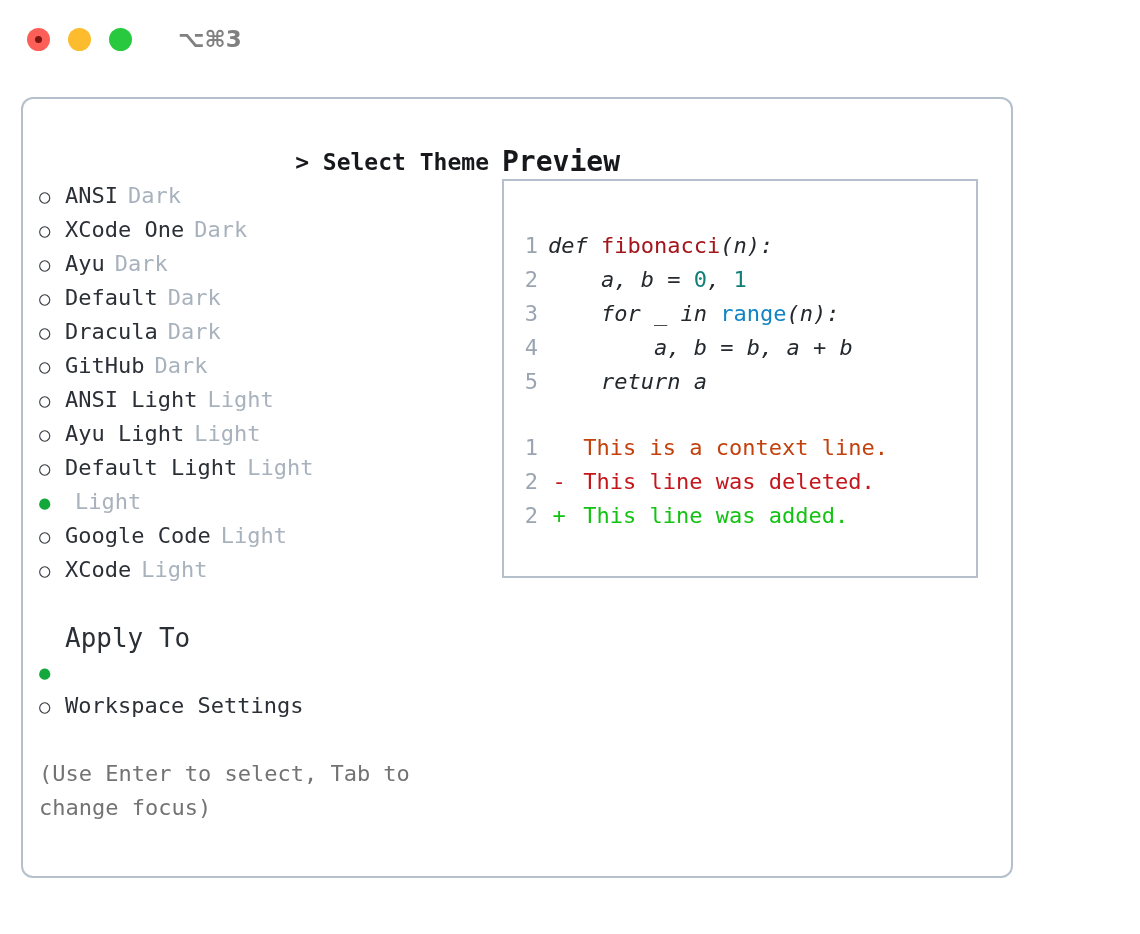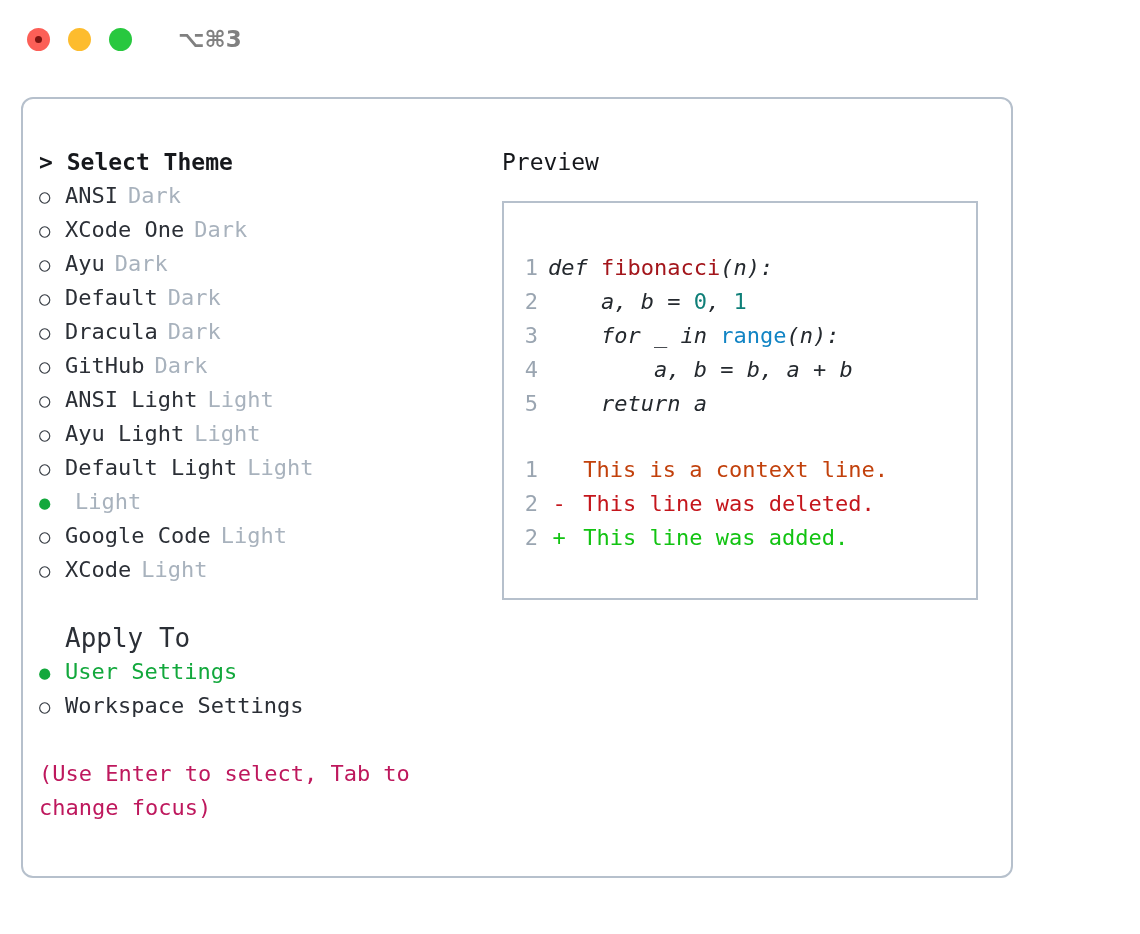--- a/index.html
+++ b/index.html
@@ -93,20 +93,21 @@
     left: 16px;
     top: 46px;
     width: 450px;
   }
   .section-head {
     font-size: 23px;
     font-weight: 700;
     color: #16181c;
     line-height: 34px;
     white-space: pre;
+    text-align: right;
   }
   .row {
     display: flex;
     align-items: baseline;
     line-height: 34px;
     font-size: 22px;
     white-space: pre;
   }
   .bullet {
     width: 26px;
@@ -134,37 +135,36 @@
     color: #2b2f36;
     line-height: 34px;
     padding-left: 26px;
     white-space: pre;
   }
   .spacer-lg { height: 34px; }
   .hint {
     margin-top: 34px;
     font-size: 22px;
     line-height: 34px;
-    color: #be185d;
+    color: #737373;
     width: 400px;
   }
 
   
   .right-col {
     position: absolute;
     left: 479px;
     top: 46px;
     width: 490px;
   }
   .preview-title {
-    font-size: 23px;
-    font-weight: 400;
+    font-size: 28px;
+    font-weight: 700;
     color: #16181c;
     line-height: 34px;
-    margin-bottom: 22px;
   }
   .code-box {
     width: 476px;
     height: 399px;
     border: 2px solid #b6c0cc;
     box-sizing: border-box;
     background: #ffffff;
     padding: 48px 0 0 0;
   }
   .code-line {
@@ -226,21 +226,21 @@
             <div class="row"><span class="bullet">○</span><span class="label">Default Light</span><span class="badge">Light</span></div>
             <div class="row selected"><span class="bullet on">●</span><span class="badge">Light</span></div>
             <div class="row"><span class="bullet">○</span><span class="label">Google Code</span><span class="badge">Light</span></div>
             <div class="row"><span class="bullet">○</span><span class="label">XCode</span><span class="badge">Light</span></div>
           </div>
 
         <div class="spacer-lg"></div>
 
         <div class="subhead">Apply To</div>
         <div id="apply-list">
-            <div class="row selected"><span class="bullet on">●</span><span class="label">User Settings</span></div>
+            <div class="row selected"><span class="bullet on">●</span></div>
             <div class="row"><span class="bullet">○</span><span class="label">Workspace Settings</span></div>
           </div>
 
         <div class="hint">(Use Enter to select, Tab to change focus)</div>
       </div>
 
       <div class="right-col">
         <div class="preview-title">Preview</div>
         <div class="code-box">
           <div id="code-lines">

